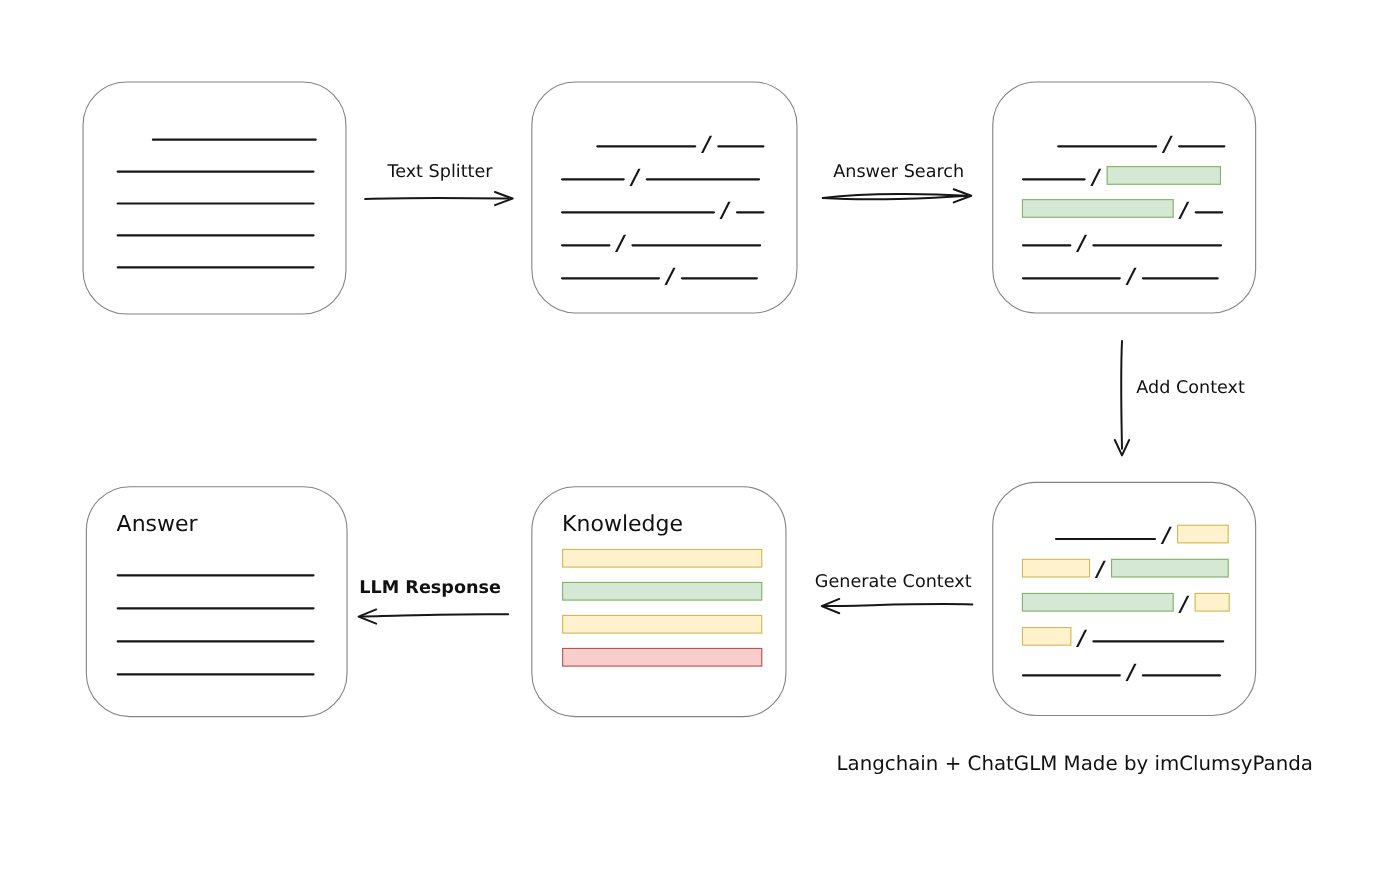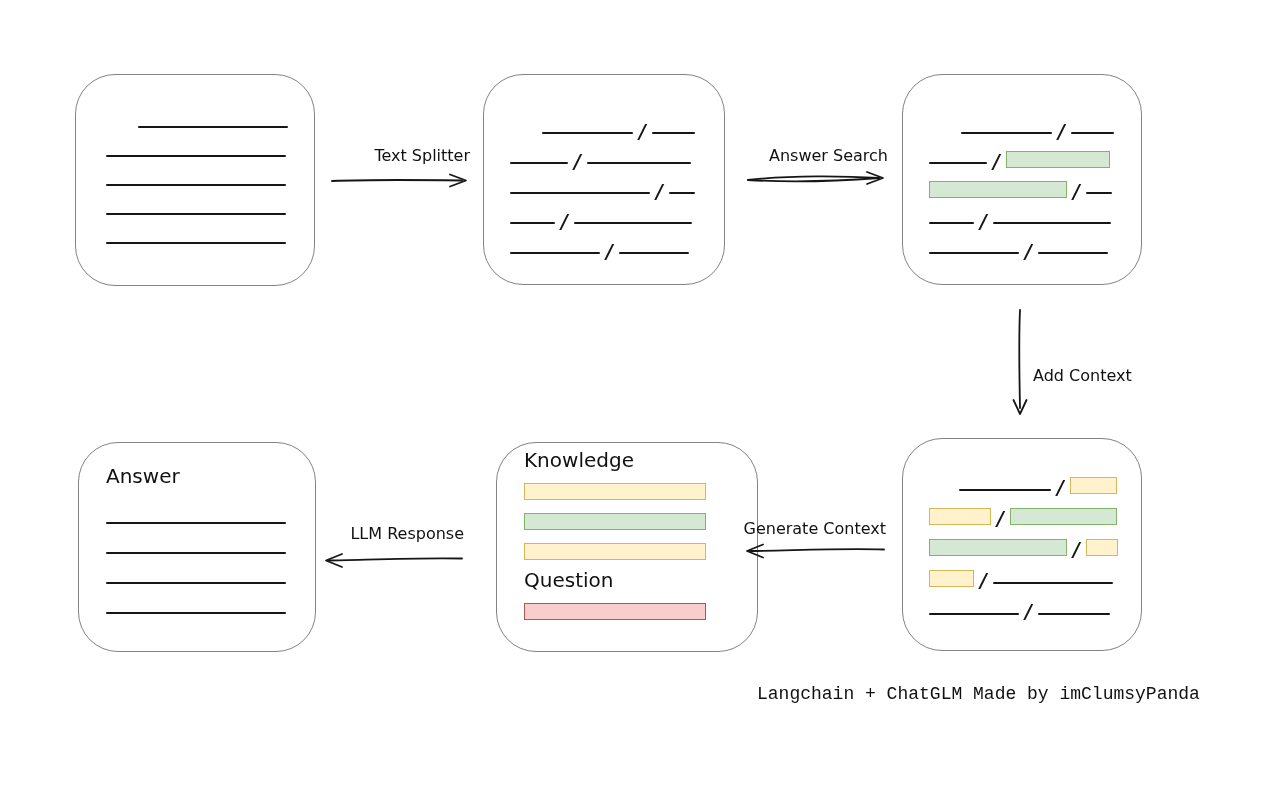--- a/index.html
+++ b/index.html
@@ -16,21 +16,21 @@
   .slash {
     font-size:19px; font-style:italic; font-weight:bold; line-height:1;
     margin:0 6px; transform:translateY(3px); flex:none; color:#161616;
   }
   .chunk { height:17px; border:1px solid; box-sizing:border-box; margin-top:2px; flex:none; }
   .chunk.green  { background:#d5e8d4; border-color:#82b366; }
   .chunk.yellow { background:#fff2cc; border-color:#d6b656; }
   .chunk.red    { background:#f8cecc; border-color:#b85450; }
   .box-text { font-size:20px; color:#111111; }
   .arrow-label { position:absolute; font-size:16px; white-space:nowrap; color:#111111; }
-  .center { text-align:right; }
+  .center { text-align:center; }
   .arrow-svg { position:absolute; }
   .arrow-svg path { fill:none; stroke:#161616; stroke-width:1.8; stroke-linecap:round; stroke-linejoin:round; }
   .caption { position:absolute; font-size:18px; white-space:nowrap; color:#111111; }
 </style>
 </head>
 <body>
 
 <div class="canvas">
 
   <div class="dbox" style="left:75px; top:74px; width:240px; height:212px; padding:32px 0 0 30px; --rowh:29px;">
@@ -128,35 +128,32 @@
         <span class="slash">/</span>
         <div class="hline" style="width: 120px;"></div>
       </div>
       <div class="seg-row">
         <div class="hline" style="width: 90px;"></div>
         <span class="slash">/</span>
         <div class="hline" style="width: 72px;"></div>
       </div>
     </div>
 
-  <div class="dbox" style="left:496px; top:442px; width:262px; height:210px; padding:2px 0 0 27px; --rowh:30px;">
+  <div class="dbox" style="left:483px; top:442px; width:232px; height:210px; padding:18px 0 0 27px; --rowh:30px;">
       <div class="seg-row">
         <div class="box-text">Knowledge</div>
       </div>
       <div class="seg-row">
         <div class="chunk yellow" style="width: 182px;"></div>
       </div>
       <div class="seg-row">
         <div class="chunk green" style="width: 182px;"></div>
       </div>
       <div class="seg-row">
         <div class="chunk yellow" style="width: 182px;"></div>
-      </div>
-      <div class="seg-row">
-        <div class="box-text">Question</div>
       </div>
       <div class="seg-row">
         <div class="chunk red" style="width: 182px;"></div>
       </div>
     </div>
 
   <div class="dbox" style="left:78px; top:442px; width:238px; height:210px; padding:18px 0 0 27px; --rowh:30px;">
       <div class="seg-row">
         <div class="box-text">Answer</div>
       </div>
@@ -180,33 +177,33 @@
     <path d="M120 6.5 L 136 12.5 L 120 18.5"></path>
   </svg>
 
   <div class="arrow-label center" style="left:746px; top:146px; width:142px;">Answer Search</div>
   <svg class="arrow-svg" style="left:746px; top:166px;" width="142" height="24" viewBox="0 0 142 24">
     <path d="M2 14 C 45 9, 100 10, 133 12"></path>
     <path d="M2 14 C 45 16.5, 100 14.5, 133 12"></path>
     <path d="M121 6 L 137 12 L 121 18"></path>
   </svg>
 
-  <div class="arrow-label" style="left:1033px; top:366px;">Add Context</div>
+  <div class="arrow-label" style="left:1033px; top:342px;">Add Context</div>
   <svg class="arrow-svg" style="left:1008px; top:308px;" width="26" height="112" viewBox="0 0 26 112">
     <path d="M12 2 C 10.5 35, 11.5 70, 12 100"></path>
     <path d="M5.5 92 L 12 106 L 18.5 92"></path>
   </svg>
 
   <div class="arrow-label center" style="left:738px; top:519px; width:148px;">Generate Context</div>
   <svg class="arrow-svg" style="left:738px; top:538px;" width="148" height="24" viewBox="0 0 148 24">
     <path d="M146 11.5 C 100 10, 45 13, 10 13"></path>
     <path d="M25 6.5 L 9 13 L 25 19.5"></path>
   </svg>
 
-  <div class="arrow-label center" style="left:318px; top:524px; width:146px;">LLM Response</div>
+  <div class="arrow-label center" style="left:318px; top:524px; width:146px;font-weight:bold;">LLM Response</div>
   <svg class="arrow-svg" style="left:318px; top:547px;" width="146" height="24" viewBox="0 0 146 24">
     <path d="M144 11.5 C 100 10.5, 45 13, 10 13.5"></path>
     <path d="M24 7 L 8 13.5 L 24 20"></path>
   </svg>
 
-  <div class="caption center" style="left:757px; top:684px; width:440px;font-family:Liberation Mono, monospace;">Langchain + ChatGLM Made by imClumsyPanda</div>
+  <div class="caption center" style="left:757px; top:684px; width:440px;">Langchain + ChatGLM Made by imClumsyPanda</div>
 
 </div>
 
 </body></html>

